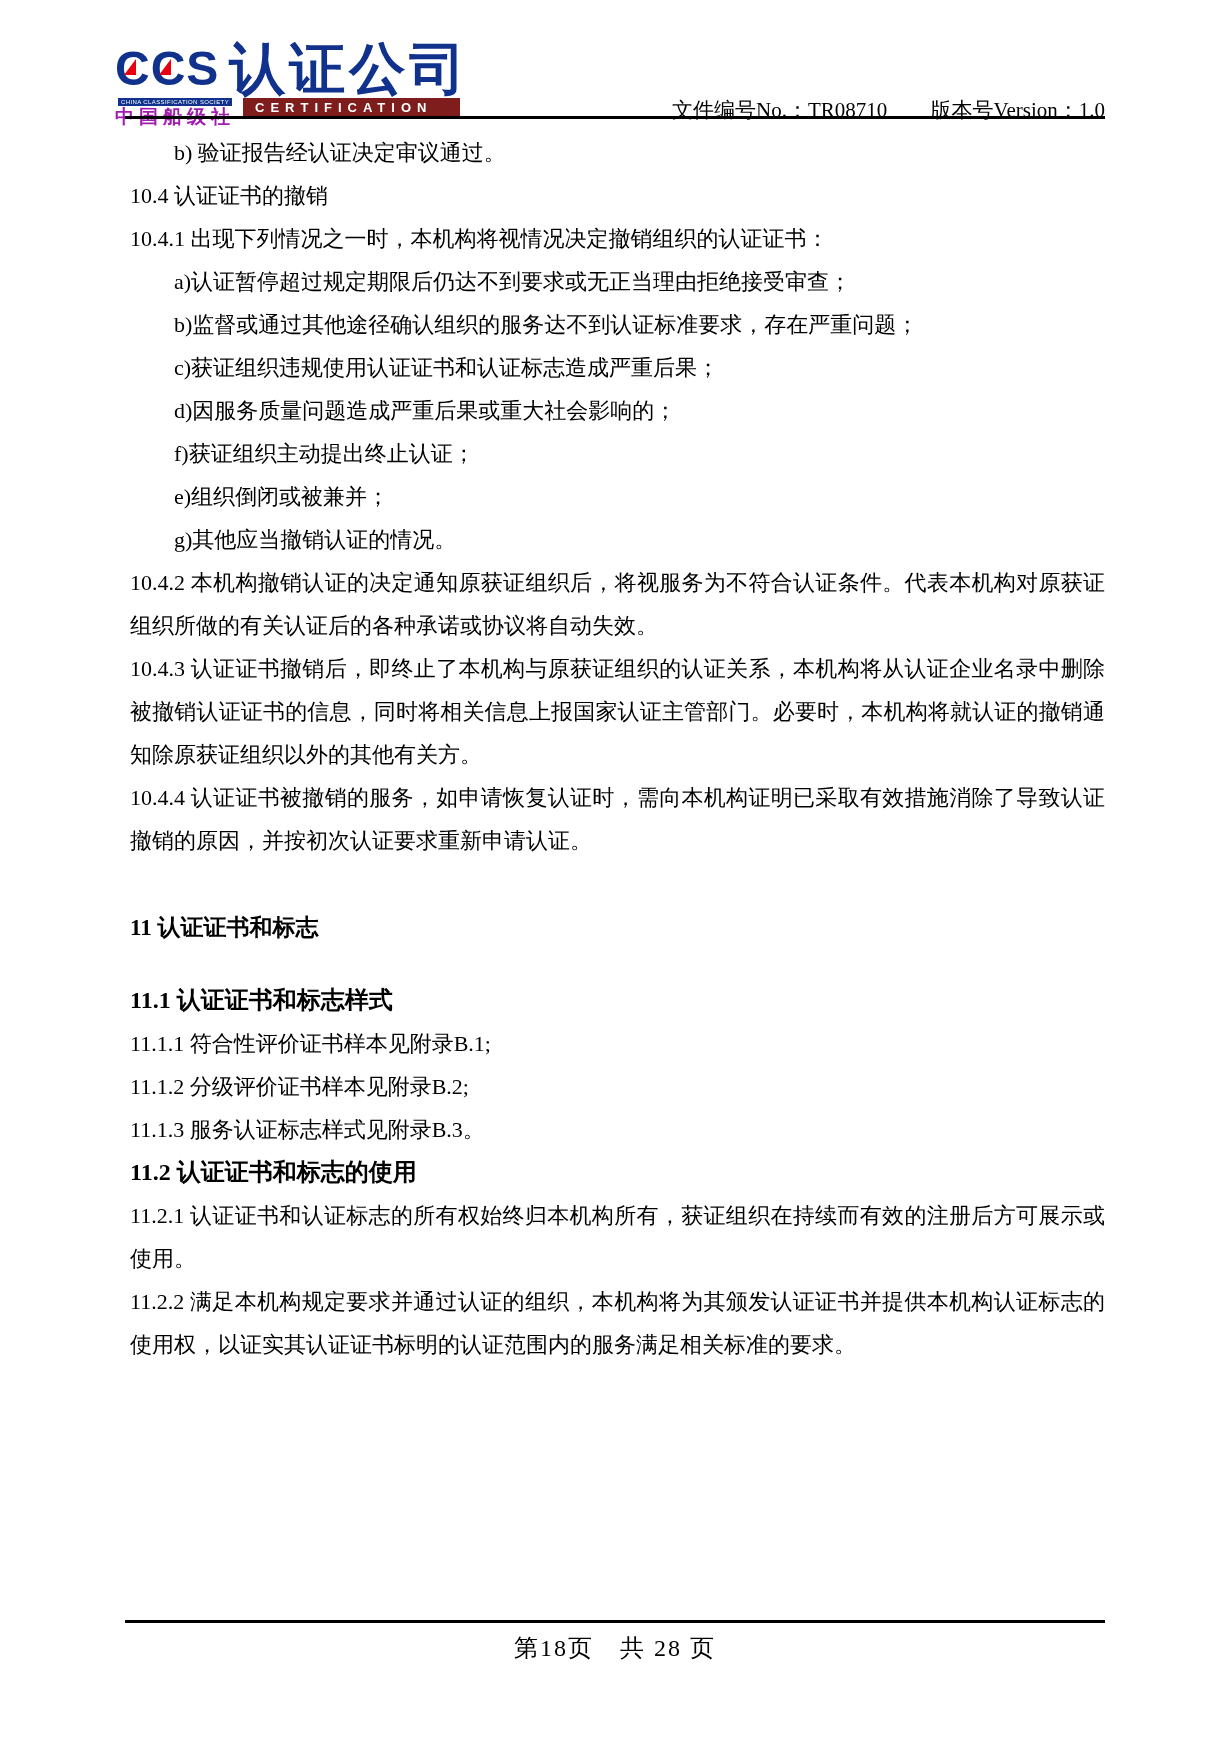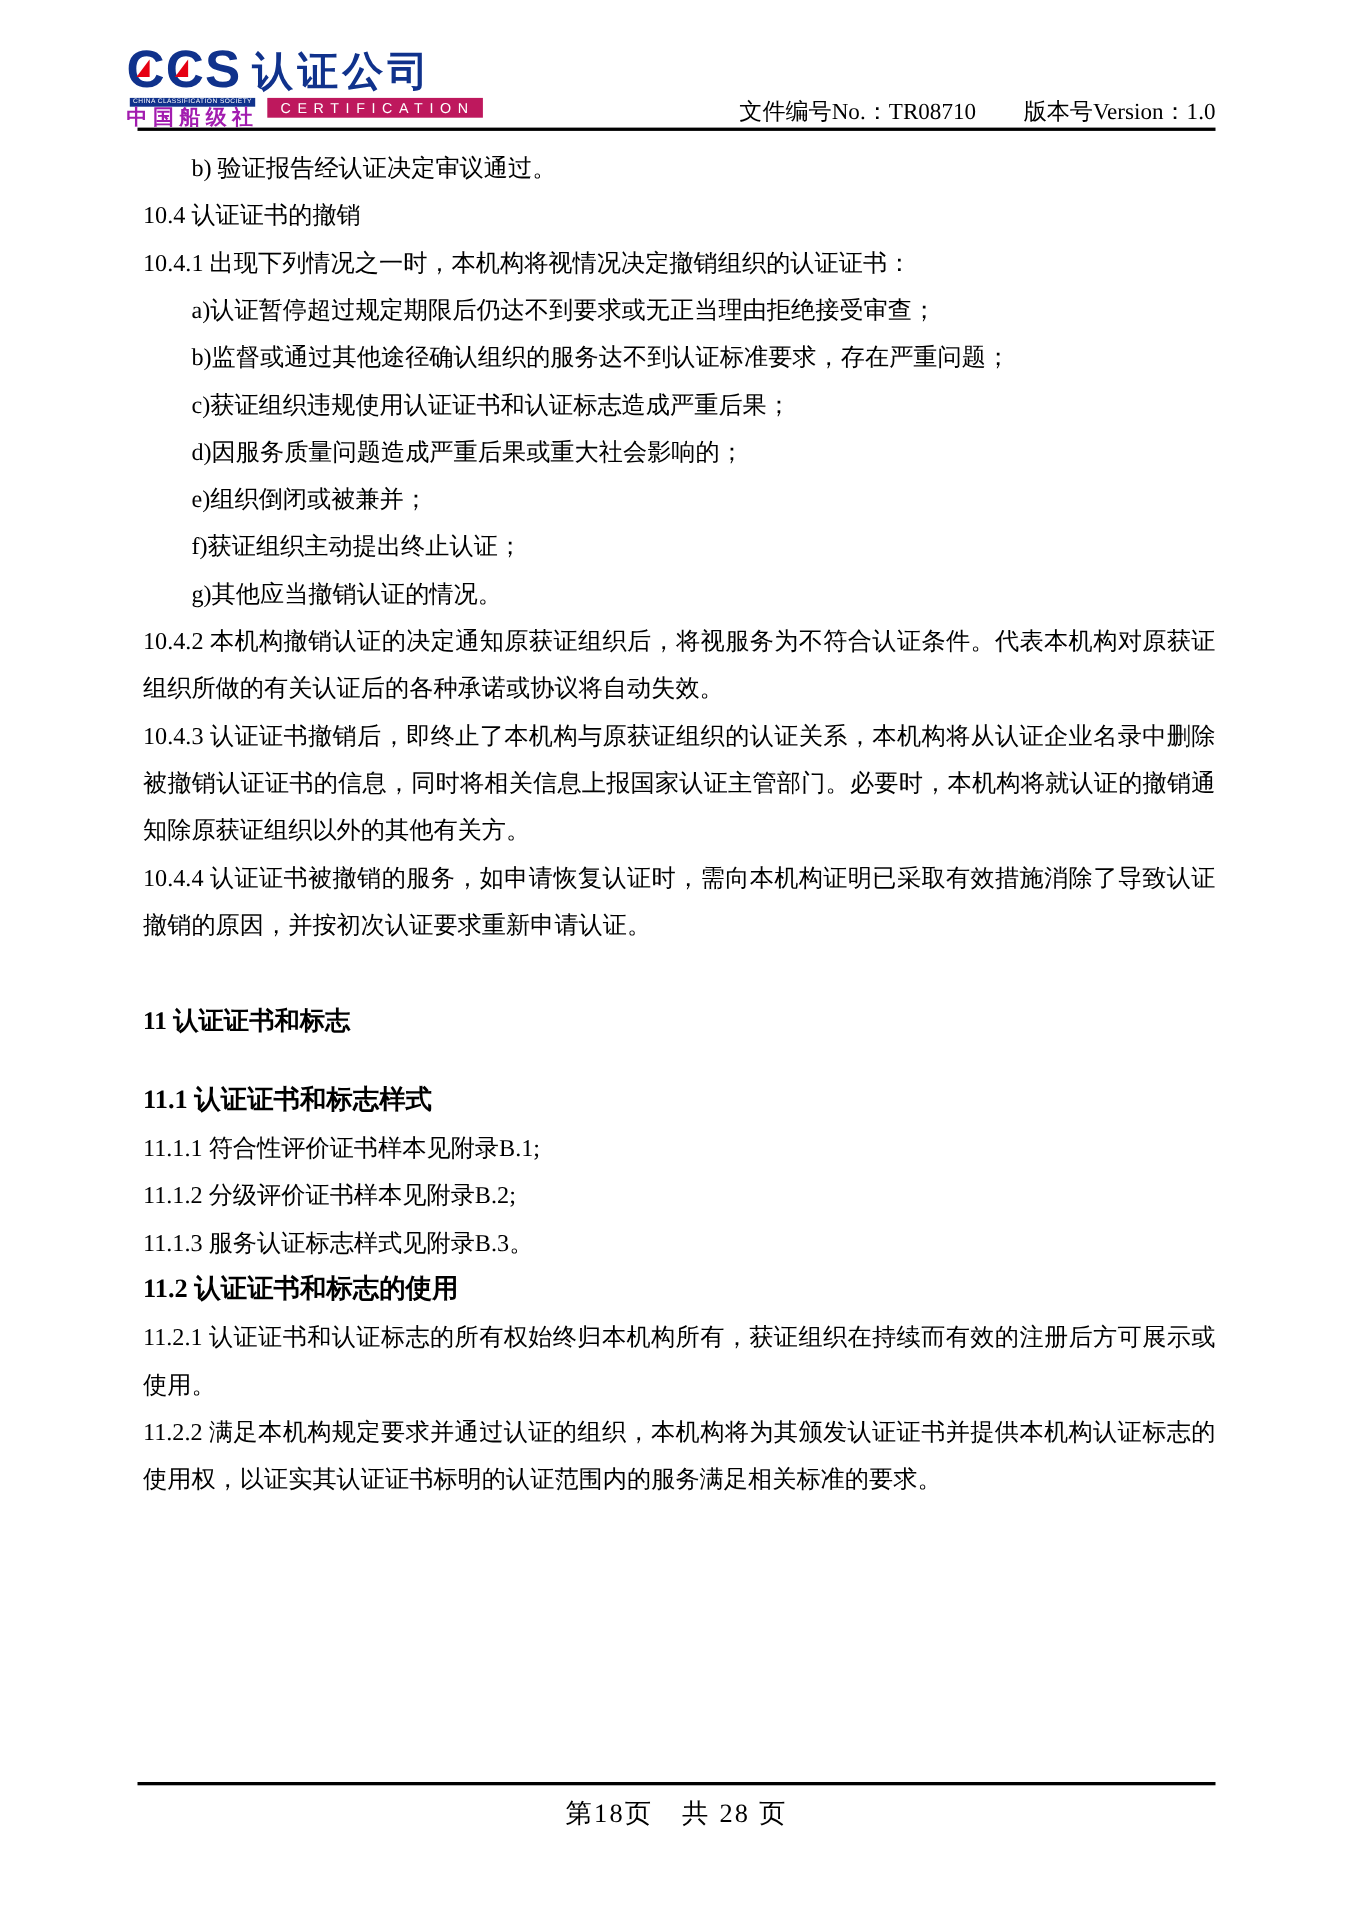--- a/index.html
+++ b/index.html
@@ -26,38 +26,38 @@
     color:#10328c;line-height:0.85;
   }
   .ccs-text::before,.ccs-text::after{
     content:"";position:absolute;top:10px;
     border-style:solid;border-color:transparent;
   }
   .ccs-text::before{left:9px;border-width:0 0 16px 12px;border-bottom-color:#e60012;}
   .ccs-text::after{left:44px;border-width:0 0 16px 12px;border-bottom-color:#e60012;}
   .company-text{
     font-family:"Liberation Sans","DejaVu Sans",sans-serif;
-    font-weight:bold;font-size:37px;color:#10328c;
+    font-weight:bold;font-size:56px;color:#10328c;
     letter-spacing:4px;line-height:0.9;
   }
   .logo-row-bottom{display:flex;align-items:flex-start;gap:8px;margin-top:4px;}
   .society-block{display:flex;flex-direction:column;align-items:center;}
   .society-en{
     background:#10328c;color:#fff;
     font-family:"Liberation Sans","DejaVu Sans",sans-serif;
     font-size:6px;letter-spacing:0.4px;padding:1px 3px;white-space:nowrap;
   }
   .society-cn{
     color:#a21caf;font-weight:bold;font-size:19px;letter-spacing:5px;
     font-family:"Liberation Sans","DejaVu Sans",sans-serif;margin-top:1px;white-space:nowrap;
   }
   .cert-bar{
-    background:#be185d;color:#fff;font-weight:normal;
+    background:#7f1d1d;color:#fff;font-weight:bold;
     font-family:"Liberation Sans","DejaVu Sans",sans-serif;
-    font-size:13px;letter-spacing:6px;padding:3px 8px 2px 12px;white-space:nowrap;
+    font-size:13px;letter-spacing:6px;padding:3px 28px 2px 12px;white-space:nowrap;
   }
   .doc-meta{
     font-size:21px;white-space:nowrap;padding-bottom:2px;
   }
   .doc-meta span{margin-left:38px;}
   .doc-meta span:first-child{margin-left:0;}
   .header-rule{
     position:absolute;top:116px;left:125px;right:127px;
     border-top:3px solid #000;
   }
@@ -108,22 +108,22 @@
   <div class="header-rule"></div>
 
   <div class="doc-body">
       <p class="item">b)  验证报告经认证决定审议通过。</p>
       <p class="para">10.4 认证证书的撤销</p>
       <p class="para">10.4.1 出现下列情况之一时，本机构将视情况决定撤销组织的认证证书：</p>
       <p class="item">a)认证暂停超过规定期限后仍达不到要求或无正当理由拒绝接受审查；</p>
       <p class="item">b)监督或通过其他途径确认组织的服务达不到认证标准要求，存在严重问题；</p>
       <p class="item">c)获证组织违规使用认证证书和认证标志造成严重后果；</p>
       <p class="item">d)因服务质量问题造成严重后果或重大社会影响的；</p>
+      <p class="item">f)获证组织主动提出终止认证；</p>
       <p class="item">e)组织倒闭或被兼并；</p>
-      <p class="item">f)获证组织主动提出终止认证；</p>
       <p class="item">g)其他应当撤销认证的情况。</p>
       <p class="para">10.4.2 本机构撤销认证的决定通知原获证组织后，将视服务为不符合认证条件。代表本机构对原获证组织所做的有关认证后的各种承诺或协议将自动失效。</p>
       <p class="para">10.4.3 认证证书撤销后，即终止了本机构与原获证组织的认证关系，本机构将从认证企业名录中删除被撤销认证证书的信息，同时将相关信息上报国家认证主管部门。必要时，本机构将就认证的撤销通知除原获证组织以外的其他有关方。</p>
       <p class="para">10.4.4 认证证书被撤销的服务，如申请恢复认证时，需向本机构证明已采取有效措施消除了导致认证撤销的原因，并按初次认证要求重新申请认证。</p>
       <p class="h1">11  认证证书和标志</p>
       <p class="h2">11.1 认证证书和标志样式</p>
       <p class="para">11.1.1 符合性评价证书样本见附录B.1;</p>
       <p class="para">11.1.2 分级评价证书样本见附录B.2;</p>
       <p class="para">11.1.3 服务认证标志样式见附录B.3。</p>
       <p class="h2">11.2 认证证书和标志的使用</p>

